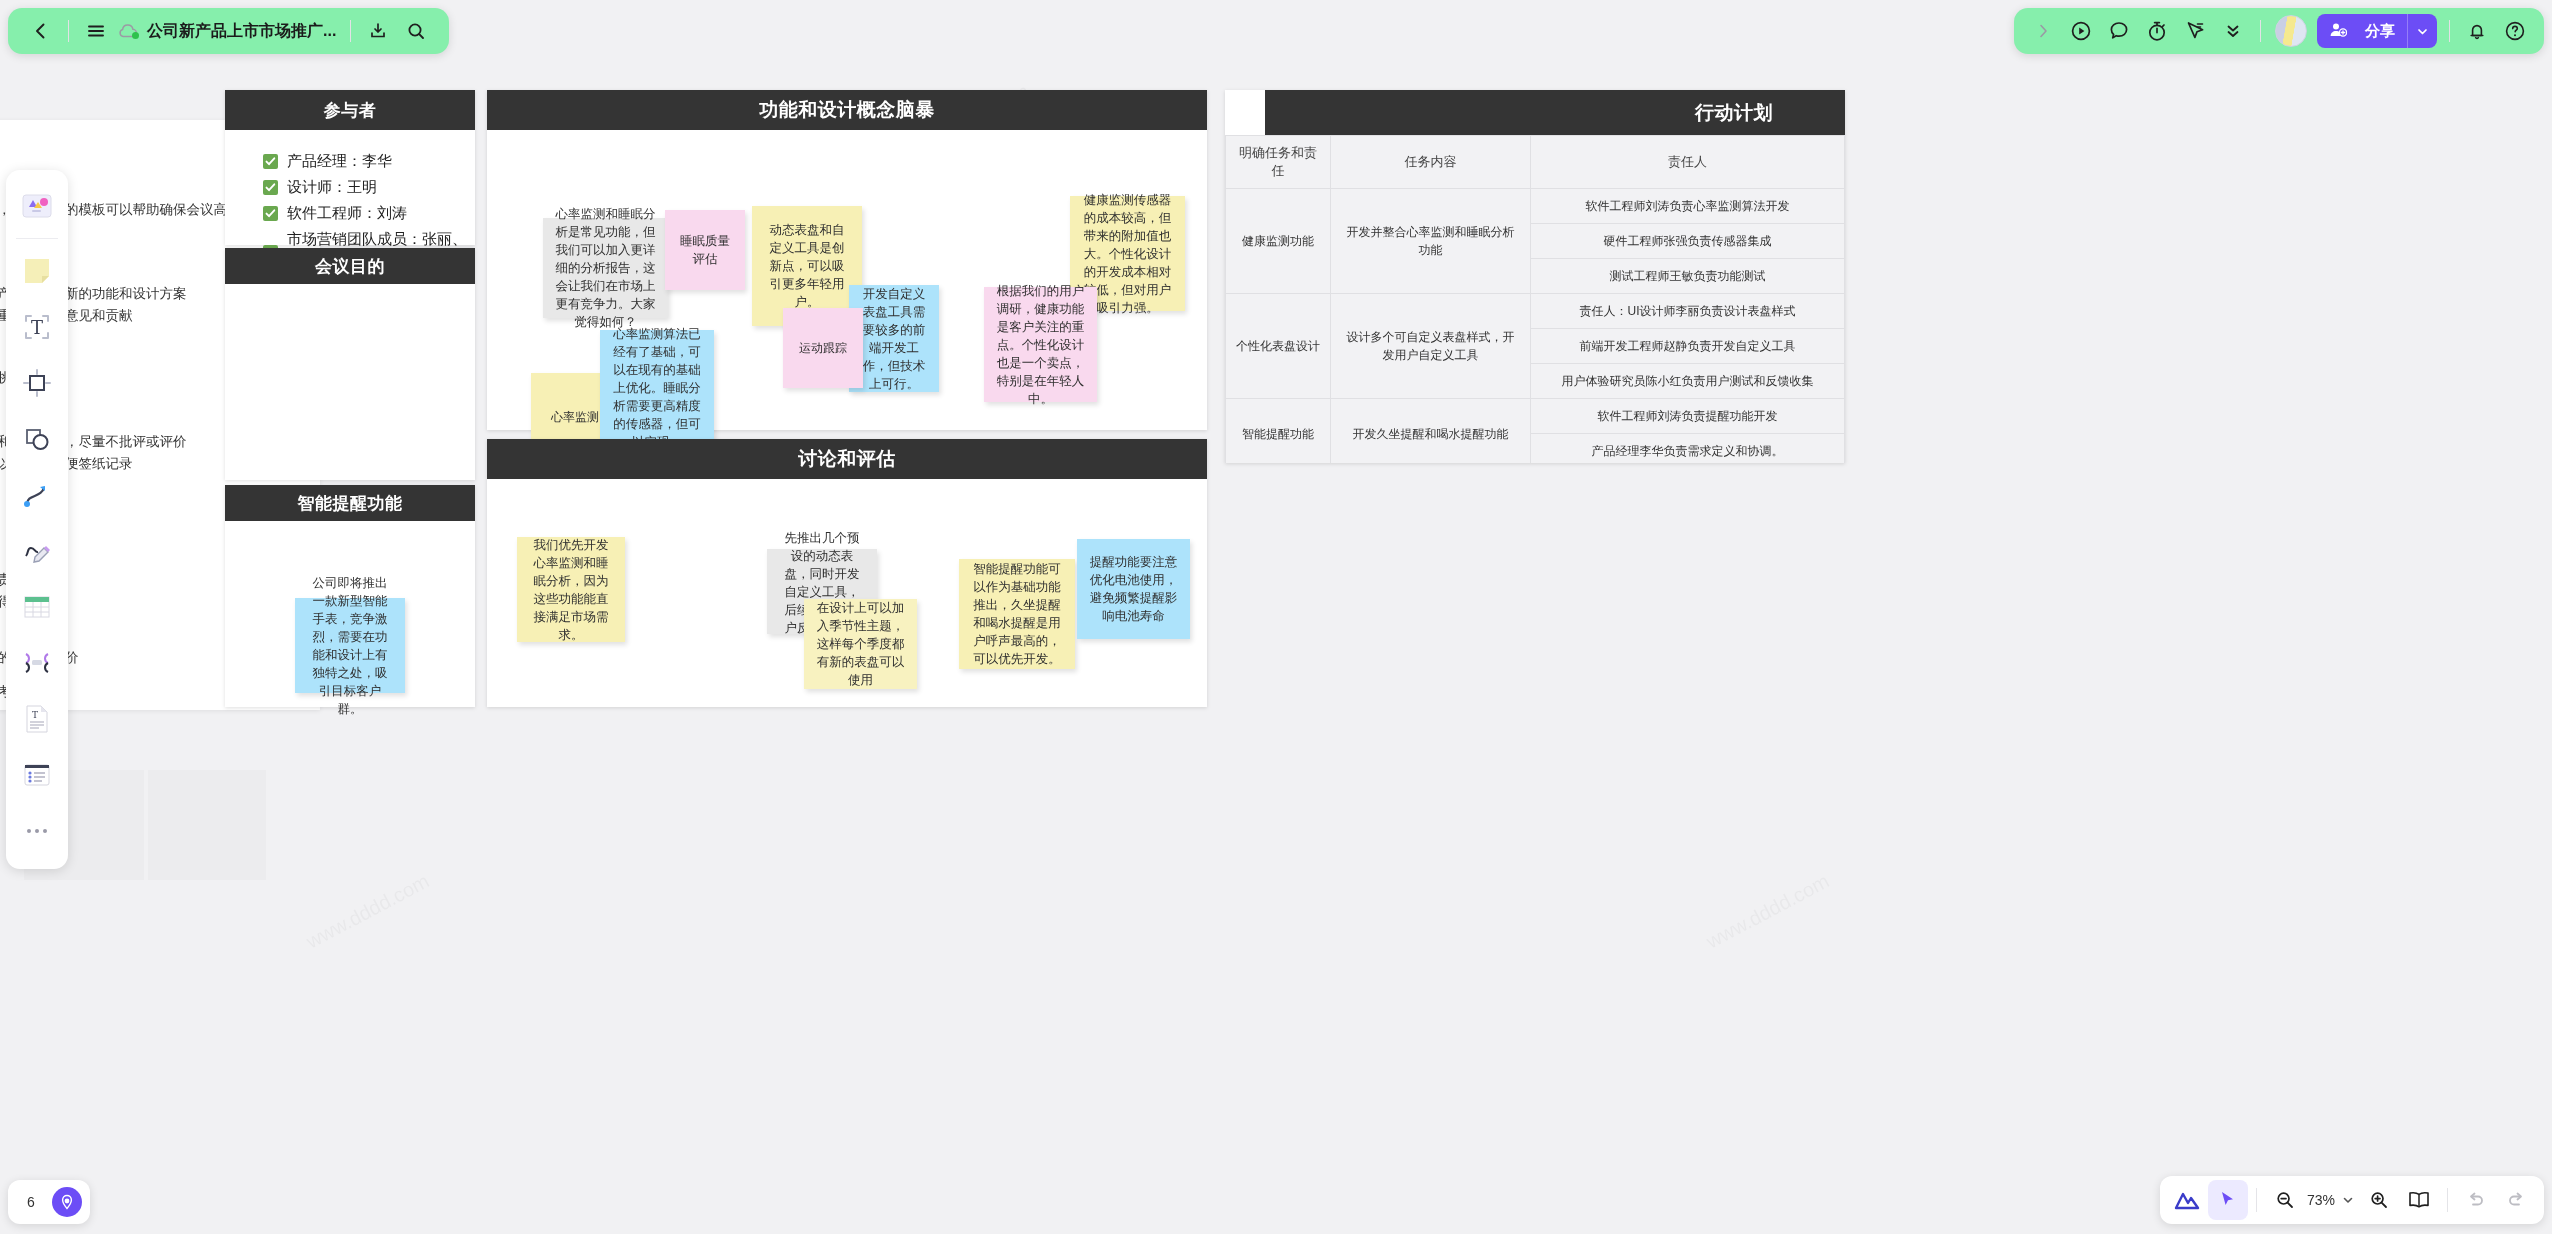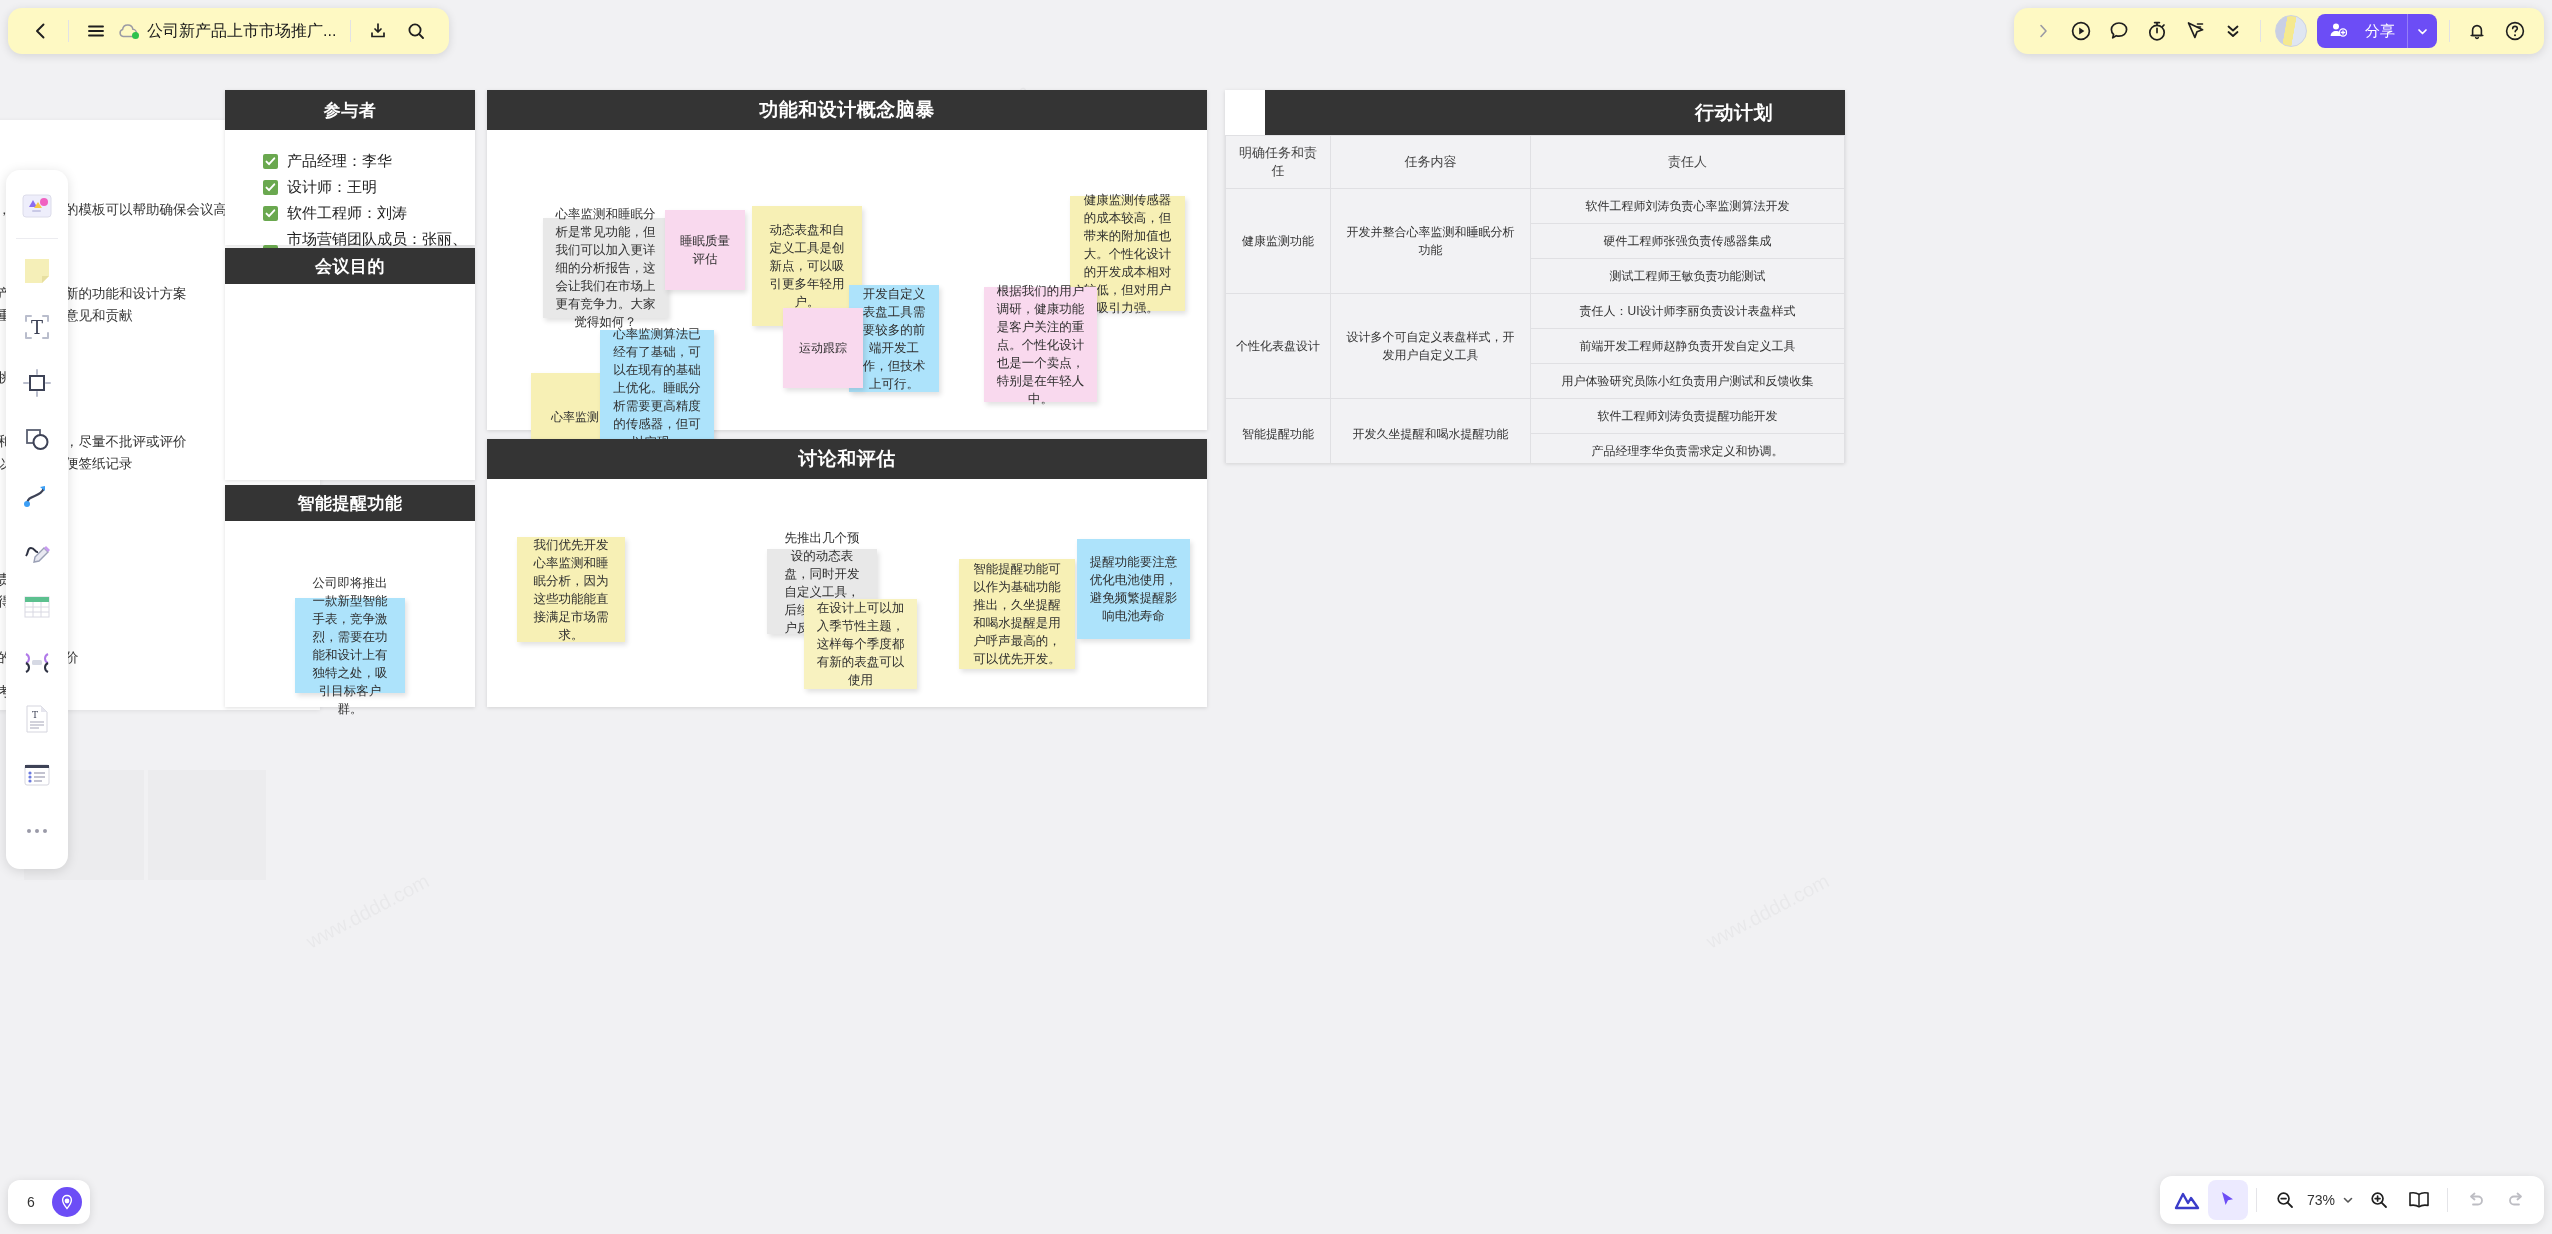--- a/index.html
+++ b/index.html
@@ -7,26 +7,27 @@
     width: 2552px; height: 1234px;
     font-family: "Liberation Sans", "DejaVu Sans", sans-serif;
     background: #f1f1f3;
     overflow: hidden;
   }
   #root { position: relative; width: 2552px; height: 1234px; }
 
   
   .tb {
     position: absolute; top: 8px;
-    background: #fef9c3;
+    background: #86efac;
     border-radius: 14px;
     box-shadow: 0 2px 10px rgba(0,0,0,.12);
     display: flex; align-items: center;
     height: 46px;
     z-index: 50;
+    font-weight: bold;
   }
   .tb-left { left: 8px; padding: 0 14px; }
   .tb-right { right: 8px; padding: 0 10px; }
   .tb-btn {
     width: 38px; height: 38px;
     display: flex; align-items: center; justify-content: center;
     border-radius: 8px; cursor: pointer; color: #1f1f1f;
   }
   .tb-sep { width: 1px; height: 22px; background: #e2e2e6; margin: 0 8px; }
   .doc-title {

